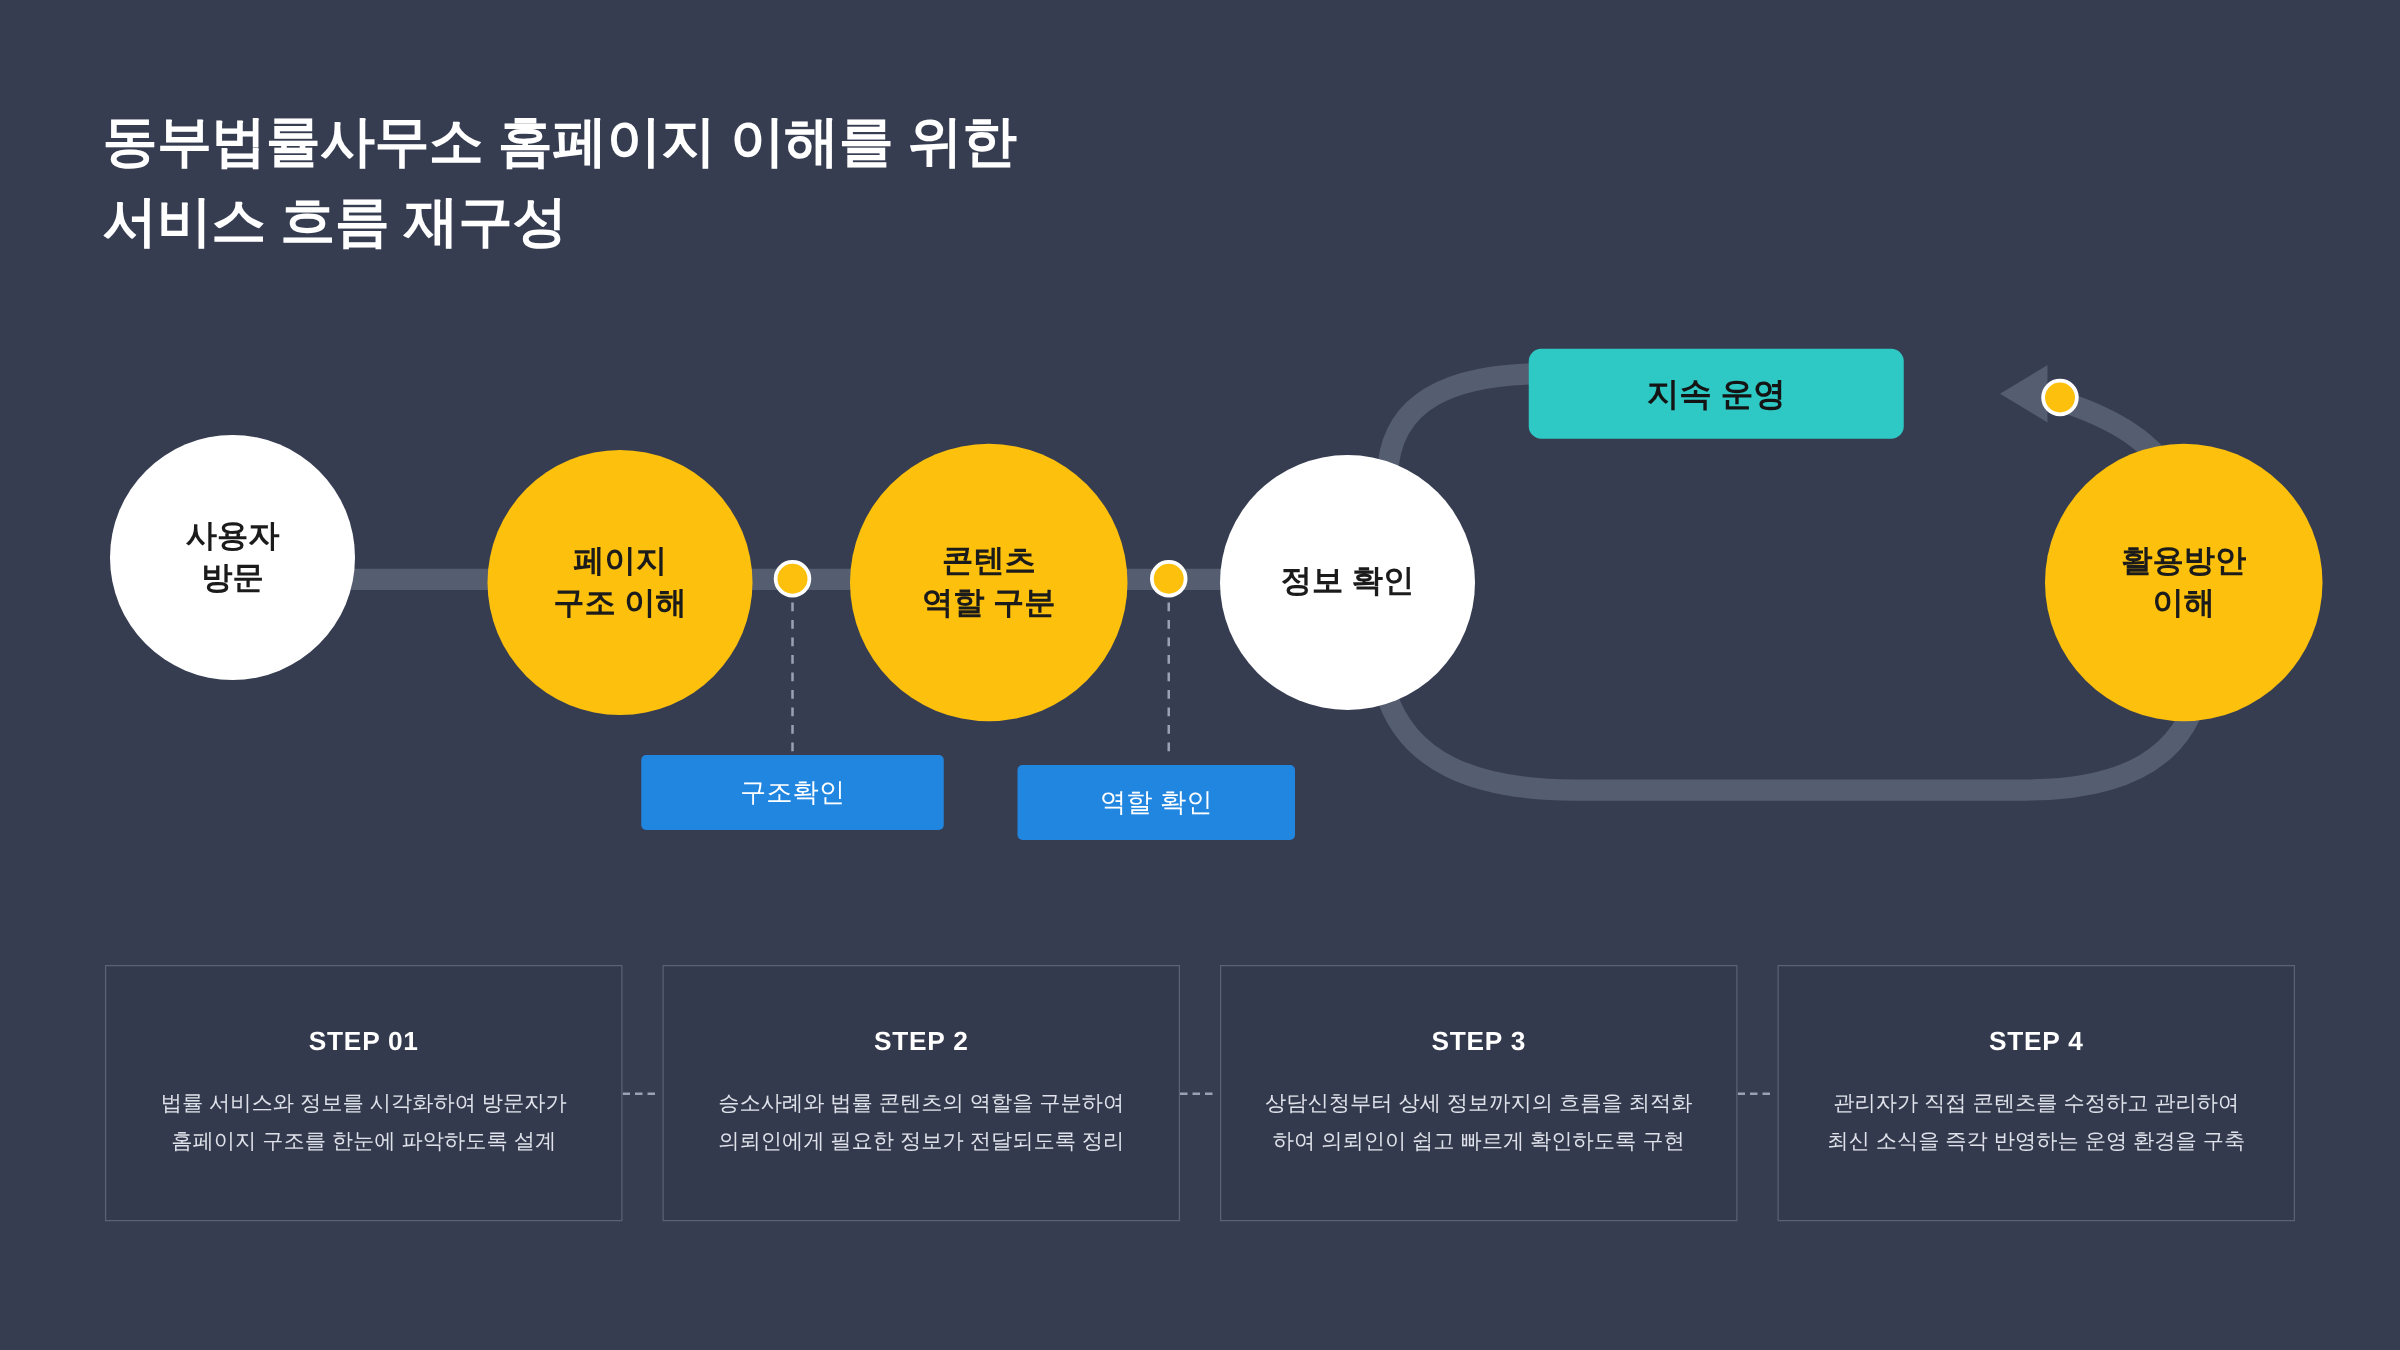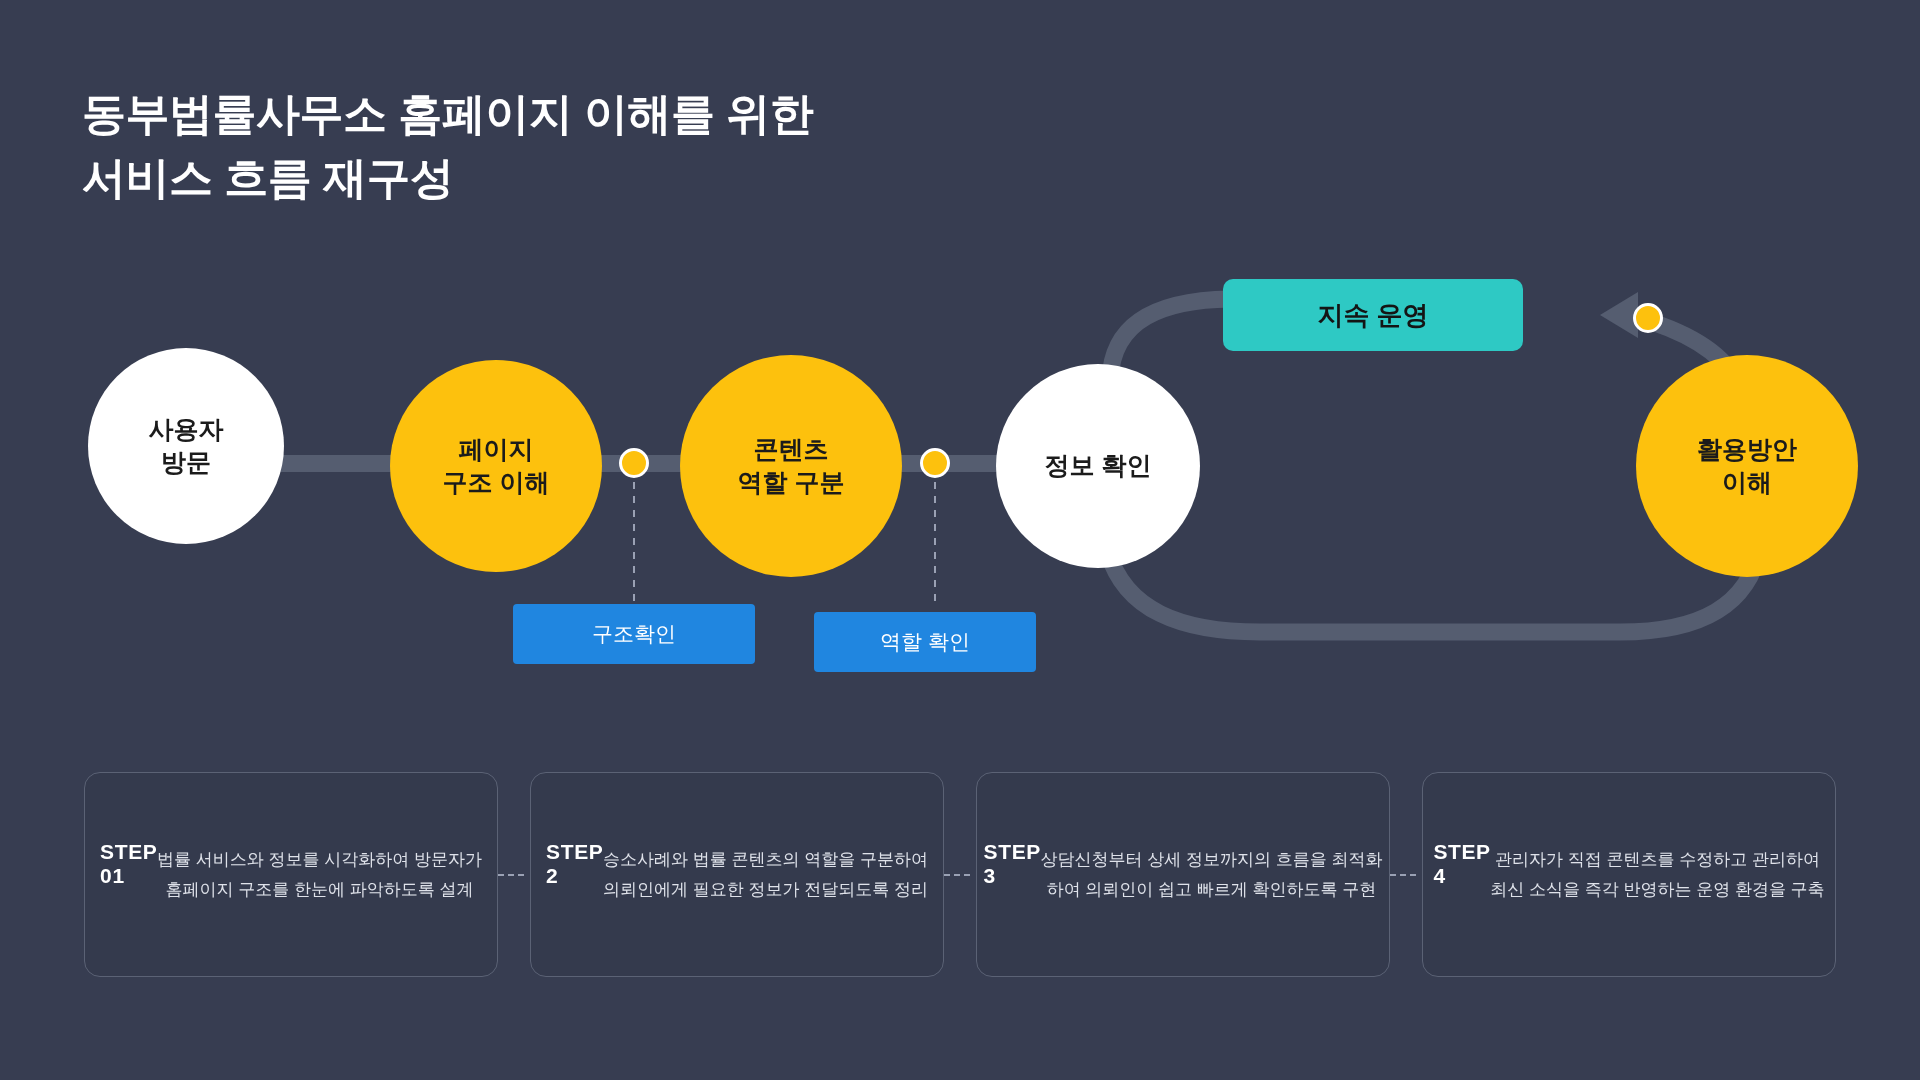--- a/index.html
+++ b/index.html
@@ -61,21 +61,21 @@
   }
   .flow-node .node-line { display: block; white-space: nowrap; }
 
   .node-white { background: #ffffff; }
   .node-yellow { background: #fdc10d; }
 
   
   #node-visit   { left: 88px;  top: 348px; width: 196px; height: 196px; font-size: 25px; }
   #node-structure { left: 390px; top: 360px; width: 212px; height: 212px; font-size: 25px; }
   #node-content { left: 680px; top: 355px; width: 222px; height: 222px; font-size: 25px; }
-  #node-info    { left: 996px; top: 364px; width: 204px; height: 204px; font-size: 25px; }
+  #node-info    { left: 976px; top: 364px; width: 204px; height: 204px; font-size: 25px; }
   #node-usage   { left: 1636px; top: 355px; width: 222px; height: 222px; font-size: 25px; }
 
   
   #callout-operate {
     position: absolute;
     left: 1223px;
     top: 279px;
     width: 300px;
     height: 72px;
     background: #2ec9c4;
@@ -125,24 +125,24 @@
     top: 772px;
     width: 1752px;
     display: flex;
     justify-content: space-between;
   }
   .step-card {
     width: 414px;
     height: 205px;
     box-sizing: border-box;
     border: 1.5px solid #5b6275;
-    border-radius: 16px;
+    border-radius: 0;
     background: #343a4d;
     display: flex;
-    flex-direction: row;
+    flex-direction: column;
     align-items: center;
     justify-content: center;
     padding: 0 18px;
   }
   .step-title {
     color: #ffffff;
     font-size: 21px;
     font-weight: 700;
     letter-spacing: 0.6px;
     margin-bottom: 22px;

